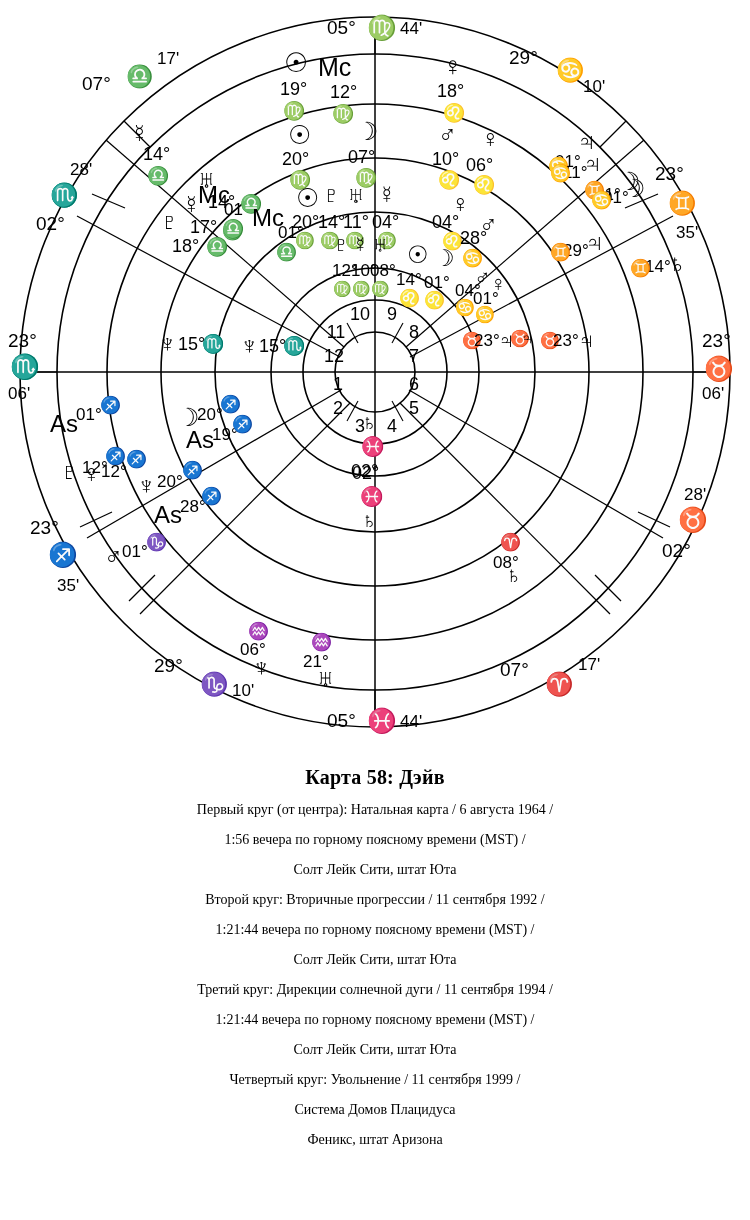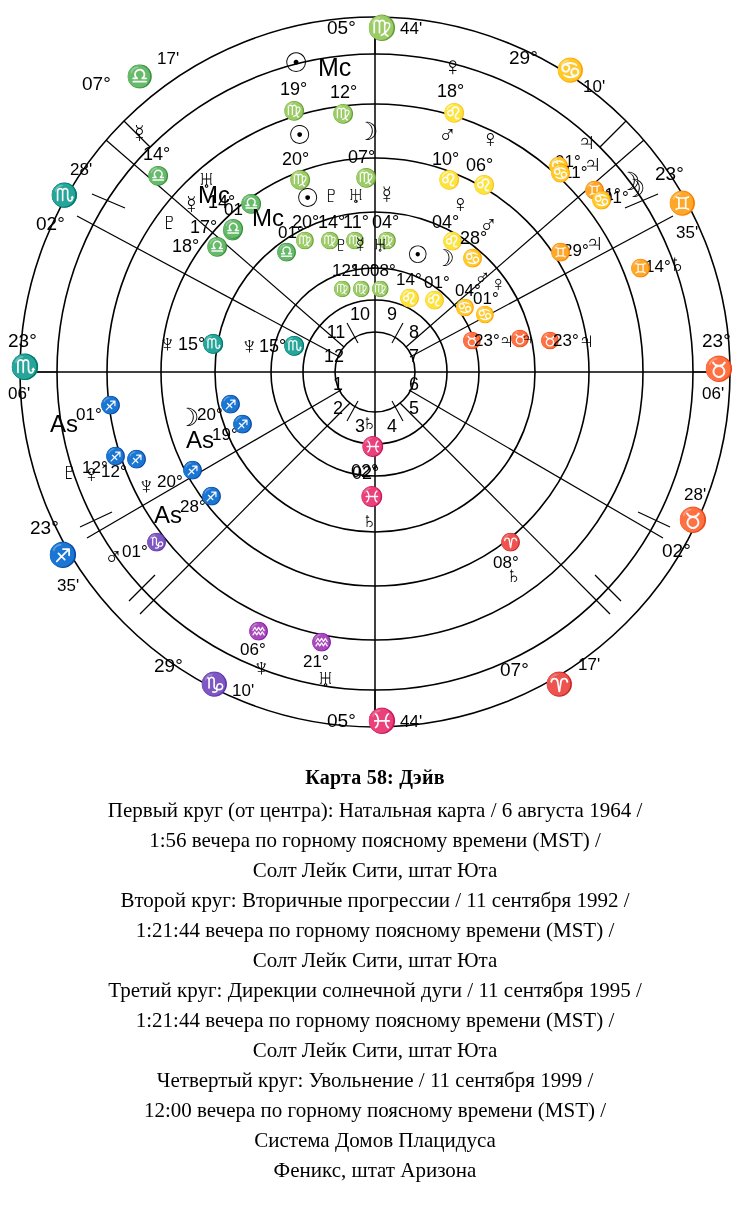--- a/index.html
+++ b/index.html
@@ -1,21 +1,21 @@
 <!DOCTYPE html>
 <html><head>
 <meta charset="utf-8">
 <style>
   html,body{margin:0;padding:0;background:#fff;}
   body{width:750px;height:1220px;font-family:"Liberation Serif",serif;color:#000;overflow:hidden;}
   #wheel-wrap{position:relative;width:618px;height:760px;}
   #wheel{position:absolute;left:0;top:0;}
   .cap{width:750px;text-align:center;}
   .cap-title{font-weight:bold;font-size:20px;margin-top:6px;margin-bottom:6px;letter-spacing:.2px;}
-  .cap-line{font-size:21px;line-height:30px;}
+  .cap-line{font-size:14px;line-height:30px;}
   svg text{font-family:"Liberation Sans",sans-serif;}
 </style>
 </head>
 <body>
 
 <div id="wheel-wrap">
 <svg id="wheel" width="750" height="760" viewBox="0 0 750 760">
   <g fill="none" stroke="#000" stroke-width="1.6">
     <circle cx="375" cy="372" r="355"></circle>
     <circle cx="375" cy="372" r="318"></circle>
@@ -409,20 +409,19 @@
 </div>
 
 <div class="cap">
   <div class="cap-title">Карта 58: Дэйв</div>
   <div class="cap-line">Первый круг (от центра): Натальная карта / 6 августа 1964 /</div>
   <div class="cap-line">1:56 вечера по горному поясному времени (MST) /</div>
   <div class="cap-line">Солт Лейк Сити, штат Юта</div>
   <div class="cap-line">Второй круг: Вторичные прогрессии / 11 сентября 1992 /</div>
   <div class="cap-line">1:21:44 вечера по горному поясному времени (MST) /</div>
   <div class="cap-line">Солт Лейк Сити, штат Юта</div>
-  <div class="cap-line">Третий круг: Дирекции солнечной дуги / 11 сентября 1995 /</div>
+  <div class="cap-line">Третий круг: Дирекции солнечной дуги / 11 сентября 1994 /</div>
   <div class="cap-line">1:21:44 вечера по горному поясному времени (MST) /</div>
   <div class="cap-line">Солт Лейк Сити, штат Юта</div>
   <div class="cap-line">Четвертый круг: Увольнение / 11 сентября 1999 /</div>
-  <div class="cap-line">12:00 вечера по горному поясному времени (MST) /</div>
   <div class="cap-line">Система Домов Плацидуса</div>
   <div class="cap-line">Феникс, штат Аризона</div>
 </div>
 
 </body></html>

